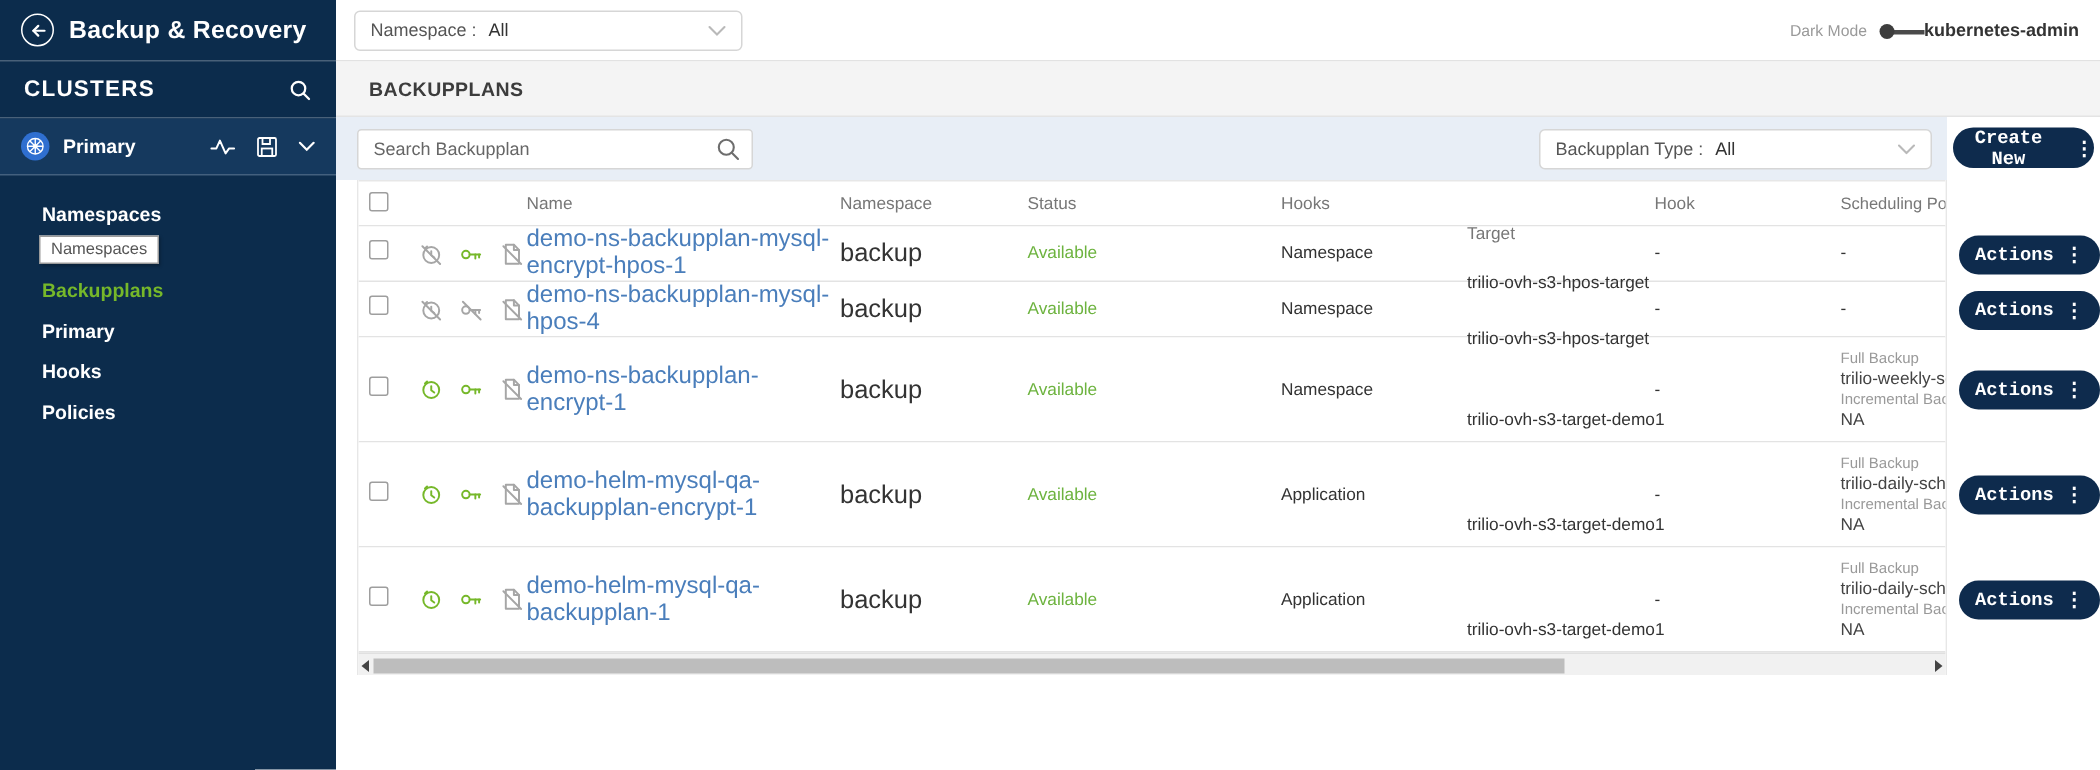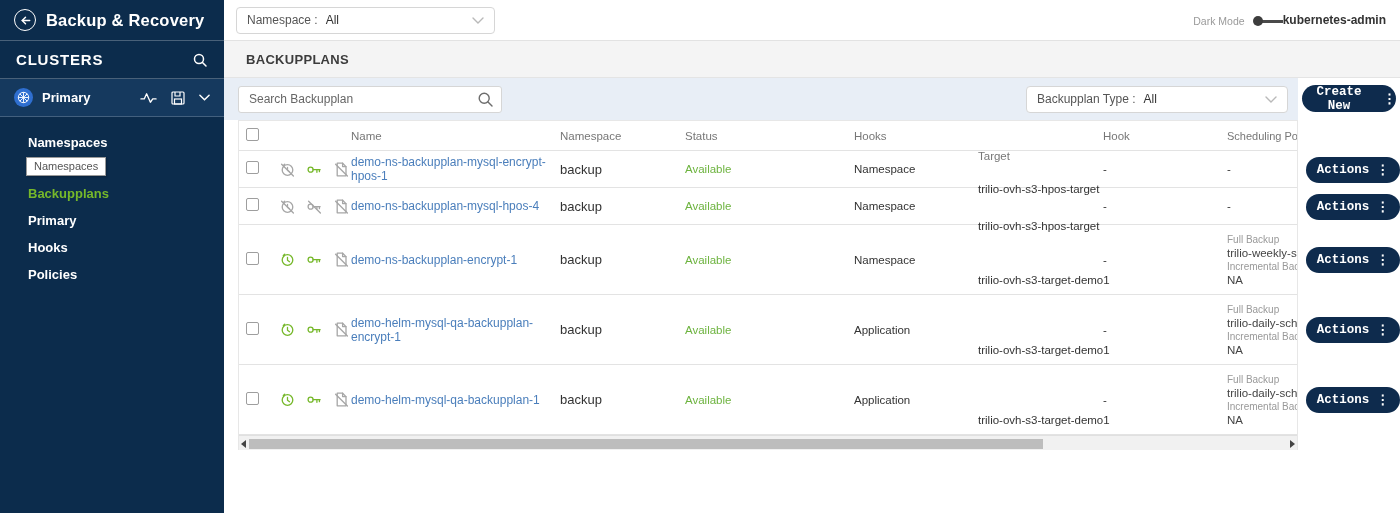--- a/index.html
+++ b/index.html
@@ -68,22 +68,22 @@
   .btn-dots { font-size:13px; font-weight:bold; letter-spacing:0; }
 
   
   .content { position:absolute; top:120px; left:14px; display:flex; }
   .bp-table { width:1060px; overflow:hidden; border-left:1px solid #e7e7e7; border-right:1px solid #e7e7e7; }
   .t-row { display:flex; align-items:center; border-bottom:1px solid #e3e3e3; background:#fff; height:37px; }
   .t-row.head { height:31px; border-top:1px solid #e7e7e7; }
   .t-row.tall { height:70px; }
   .c-check { width:40px; padding-left:7px; flex:0 0 auto; }
   .c-icons { width:72px; flex:0 0 auto; display:flex; gap:10px; align-items:center; }
-  .c-name { width:209px; flex:0 0 auto; font-size:12px; }
-  .c-ns { width:125px; flex:0 0 auto; font-size:13px; }
+  .c-name { width:209px; flex:0 0 auto; font-size:16px; }
+  .c-ns { width:125px; flex:0 0 auto; font-size:17px; }
   .c-status { width:169px; flex:0 0 auto; font-size:11.5px; }
   .c-type { width:124px; flex:0 0 auto; font-size:11.5px; }
   .c-target { width:125px; flex:0 0 auto; font-size:11.5px; white-space:nowrap;margin-top:40px; }
   .c-hook { width:124px; flex:0 0 auto; font-size:11.5px; }
   .c-sched { width:200px; flex:0 0 auto; font-size:11.5px; white-space:nowrap; }
   .t-row.head span { font-size:11.5px; color:#777; }
   .t-row.head .c-sched { font-size:11px; }
   .chk { width:13px; height:13px; border:1px solid #9e9e9e; border-radius:2px; background:#fff;
     display:inline-block; cursor:pointer; }
   .name-link { color:#4a7ebb; cursor:pointer; }

